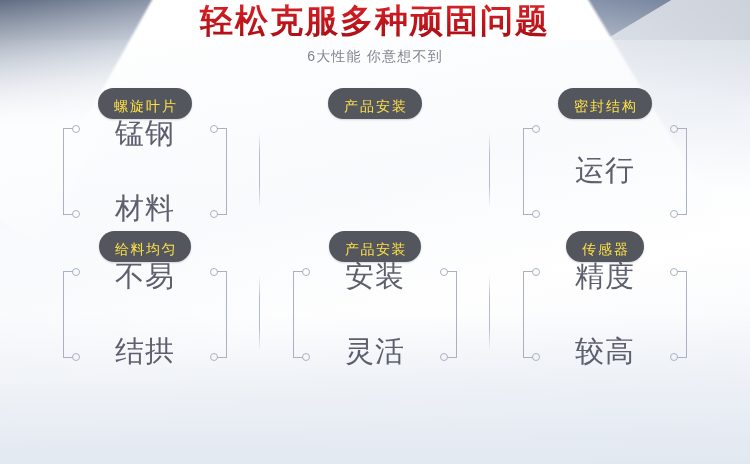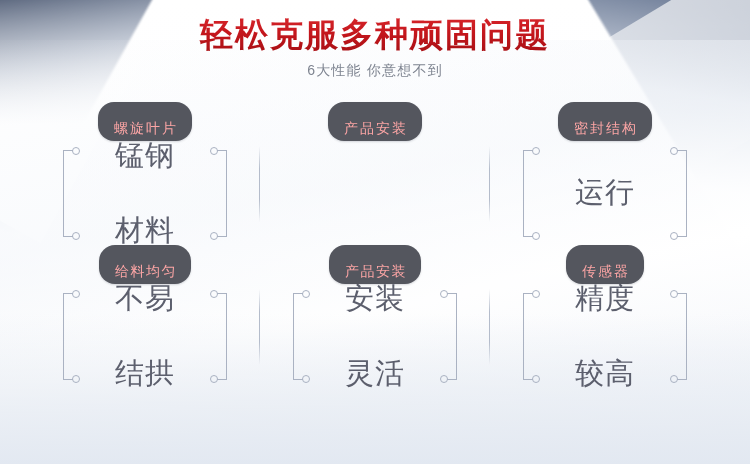--- a/index.html
+++ b/index.html
@@ -77,21 +77,20 @@
     height: 150px;
     background: linear-gradient(180deg, rgba(232,237,244,0) 0%, rgba(231,236,243,0.75) 60%, rgba(226,232,241,0.95) 100%);
     pointer-events: none;
   }
 
   
   .header {
     position: relative;
     z-index: 5;
     text-align: center;
-    padding-top: 14px;
   }
   .title {
     font-size: 33px;
     font-weight: bold;
     letter-spacing: 2px;
     color: #c5171d;
     background: linear-gradient(180deg, #d9272c 0%, #c5171d 45%, #a50f14 100%);
     -webkit-background-clip: text;
     background-clip: text;
     -webkit-text-fill-color: transparent;
@@ -133,24 +132,24 @@
     top: 44px;
     width: 1px;
     height: 76px;
     background: linear-gradient(180deg, rgba(176,183,198,0) 0%, #b4bccb 30%, #b4bccb 70%, rgba(176,183,198,0) 100%);
   }
 
   .pill {
     position: relative;
     z-index: 3;
     background: #54565e;
-    color: #fca5a5;
+    color: #fde047;
     font-size: 14px;
     letter-spacing: 2px;
-    padding: 19px 14px 6px 16px;
+    padding: 11px 14px 6px 16px;
     border-radius: 16px;
     line-height: 1;
     white-space: nowrap;
     box-shadow: 0 1px 2px rgba(40,45,60,0.18);
   }
   .pill.wide { letter-spacing: 1.5px; }
 
   .bracket-box {
     position: relative;
     margin-top: 6px;

